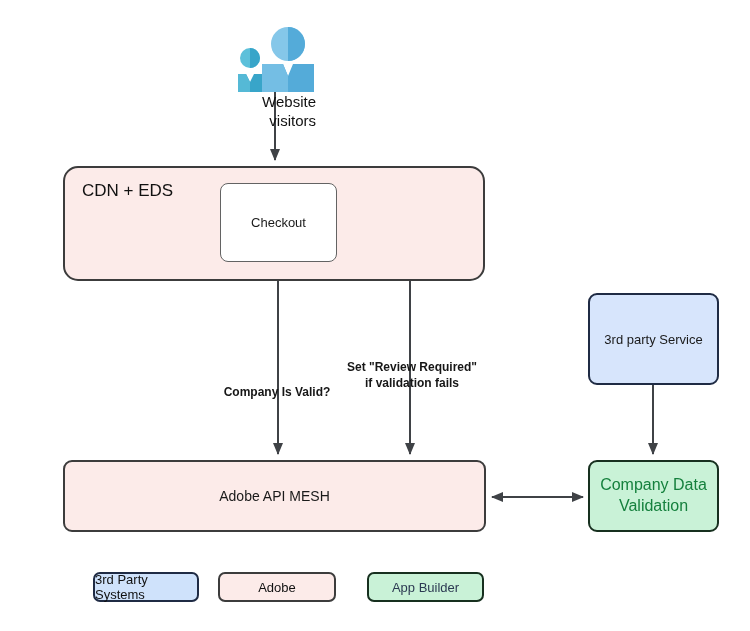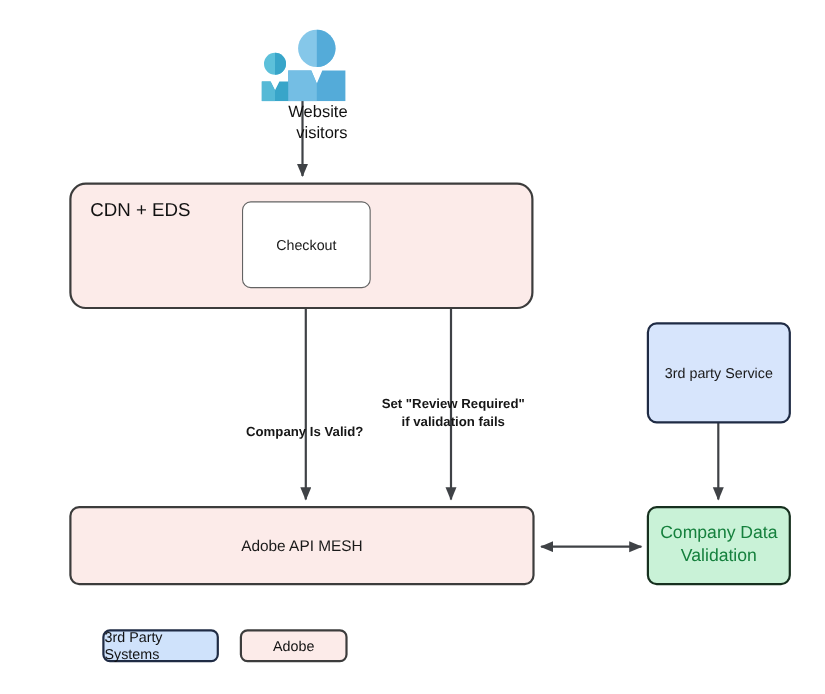--- a/index.html
+++ b/index.html
@@ -58,21 +58,21 @@
   }
   .edge-label-valid{left:277px;top:370px;white-space:nowrap;margin-top:22px;}
   .edge-label-review{left:412px;top:375px;width:160px;}
   .legend-item{
     position:absolute;box-sizing:border-box;top:572px;height:30px;
     display:flex;align-items:center;justify-content:center;
     border:2px solid #2e2e2e;border-radius:7px;
     font-size:13px;color:#111;
   }
   .legend-3rdparty{left:61px;width:106px;background:#cfe2fb;border-color:#1f2b44;margin-left:32px;}
-  .legend-adobe{left:218px;width:98px;background:#fcebe9;border-color:#3c3c3c;}
+  .legend-adobe{left:218px;width:118px;background:#fcebe9;border-color:#3c3c3c;}
   .legend-appbuilder{left:367px;width:117px;background:#c9f2d7;border-color:#17301f;color:#2c3a52;}
 </style>
 </head>
 <body>
 
 <div class="canvas">
 
   <svg class="connectors" width="750" height="631" viewBox="0 0 750 631" xmlns="http://www.w3.org/2000/svg">
     <defs>
       <marker id="arr" markerUnits="userSpaceOnUse" markerWidth="13" markerHeight="11" refX="11" refY="5" orient="auto">
@@ -133,14 +133,17 @@
   <div class="edge-label edge-label-valid">Company Is Valid?</div>
   <div class="edge-label edge-label-review">Set "Review Required"
 if validation fails</div>
 
   <div class="legend-item legend-3rdparty">
     <span>3rd Party Systems</span>
   </div>
   <div class="legend-item legend-adobe">
     <span>Adobe</span>
   </div>
+  <div class="legend-item legend-appbuilder">
+    <span>App Builder</span>
+  </div>
 
 </div>
 
 </body></html>

